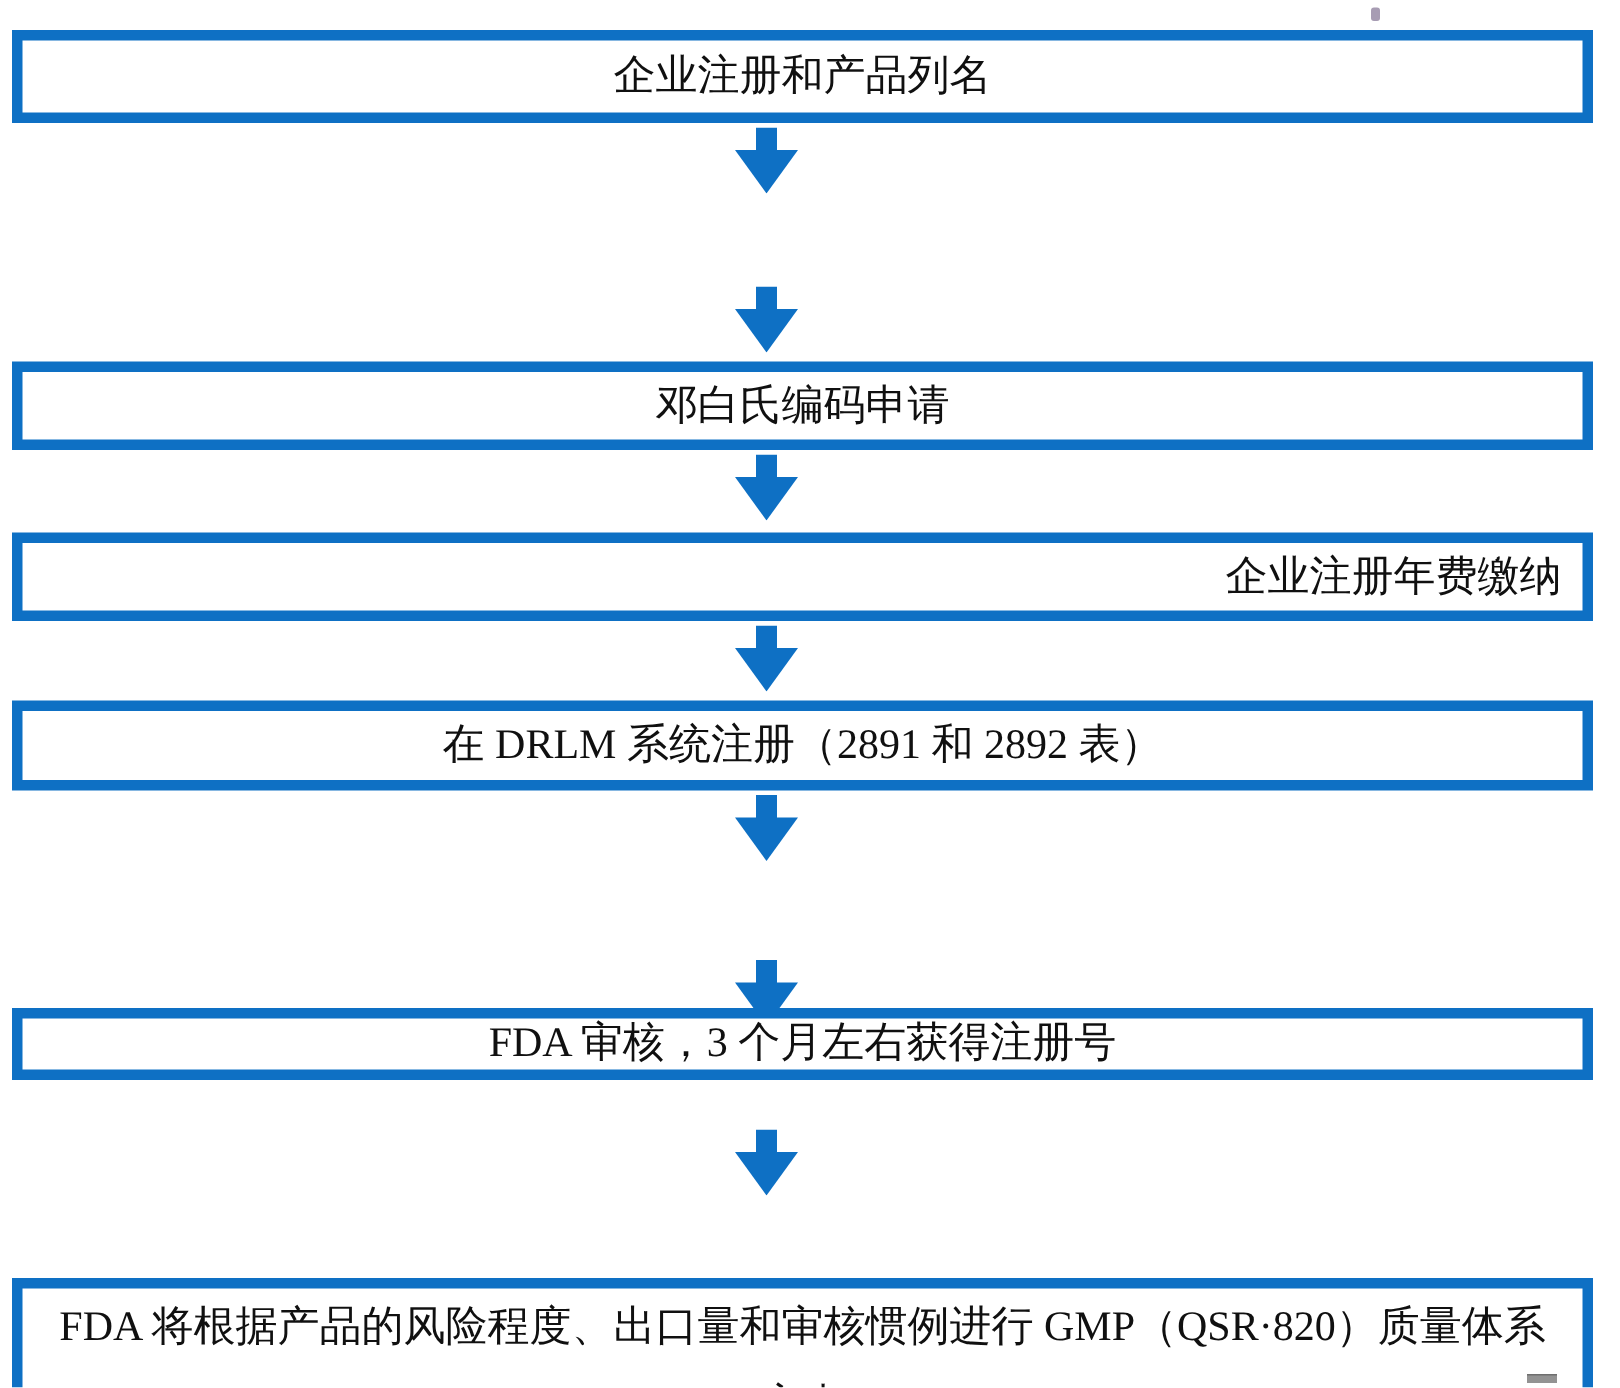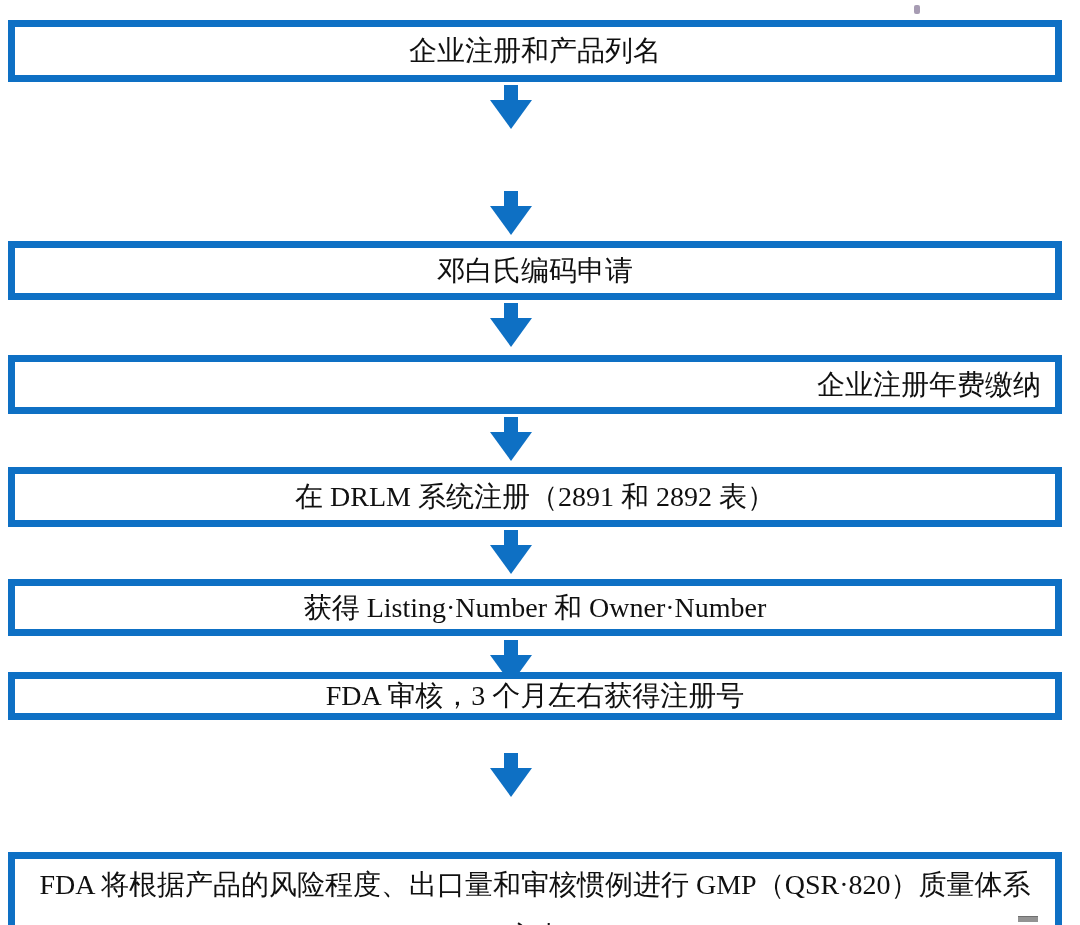--- a/index.html
+++ b/index.html
@@ -125,23 +125,20 @@
     <span>在 DRLM 系统注册（2891 和 2892 表）</span>
   </div>
 
   <div class="flow-arrow a5">
     <svg viewBox="0 0 44 44">
         <rect x="15" y="0" width="14" height="17" fill="var(--accent, #0e70c4)"></rect>
         <polygon points="1,15 43,15 22,44" fill="var(--accent, #0e70c4)"></polygon>
       </svg>
   </div>
 
-  <div class="flow-box b6">
-    <span>获得 Listing·Number 和 Owner·Number</span>
-  </div>
 
   <div class="flow-arrow a6">
     <svg viewBox="0 0 44 44">
         <rect x="15" y="0" width="14" height="17" fill="var(--accent, #0e70c4)"></rect>
         <polygon points="1,15 43,15 22,44" fill="var(--accent, #0e70c4)"></polygon>
       </svg>
   </div>
 
   <div class="flow-box b7">
     <span>FDA 审核，3 个月左右获得注册号</span>

